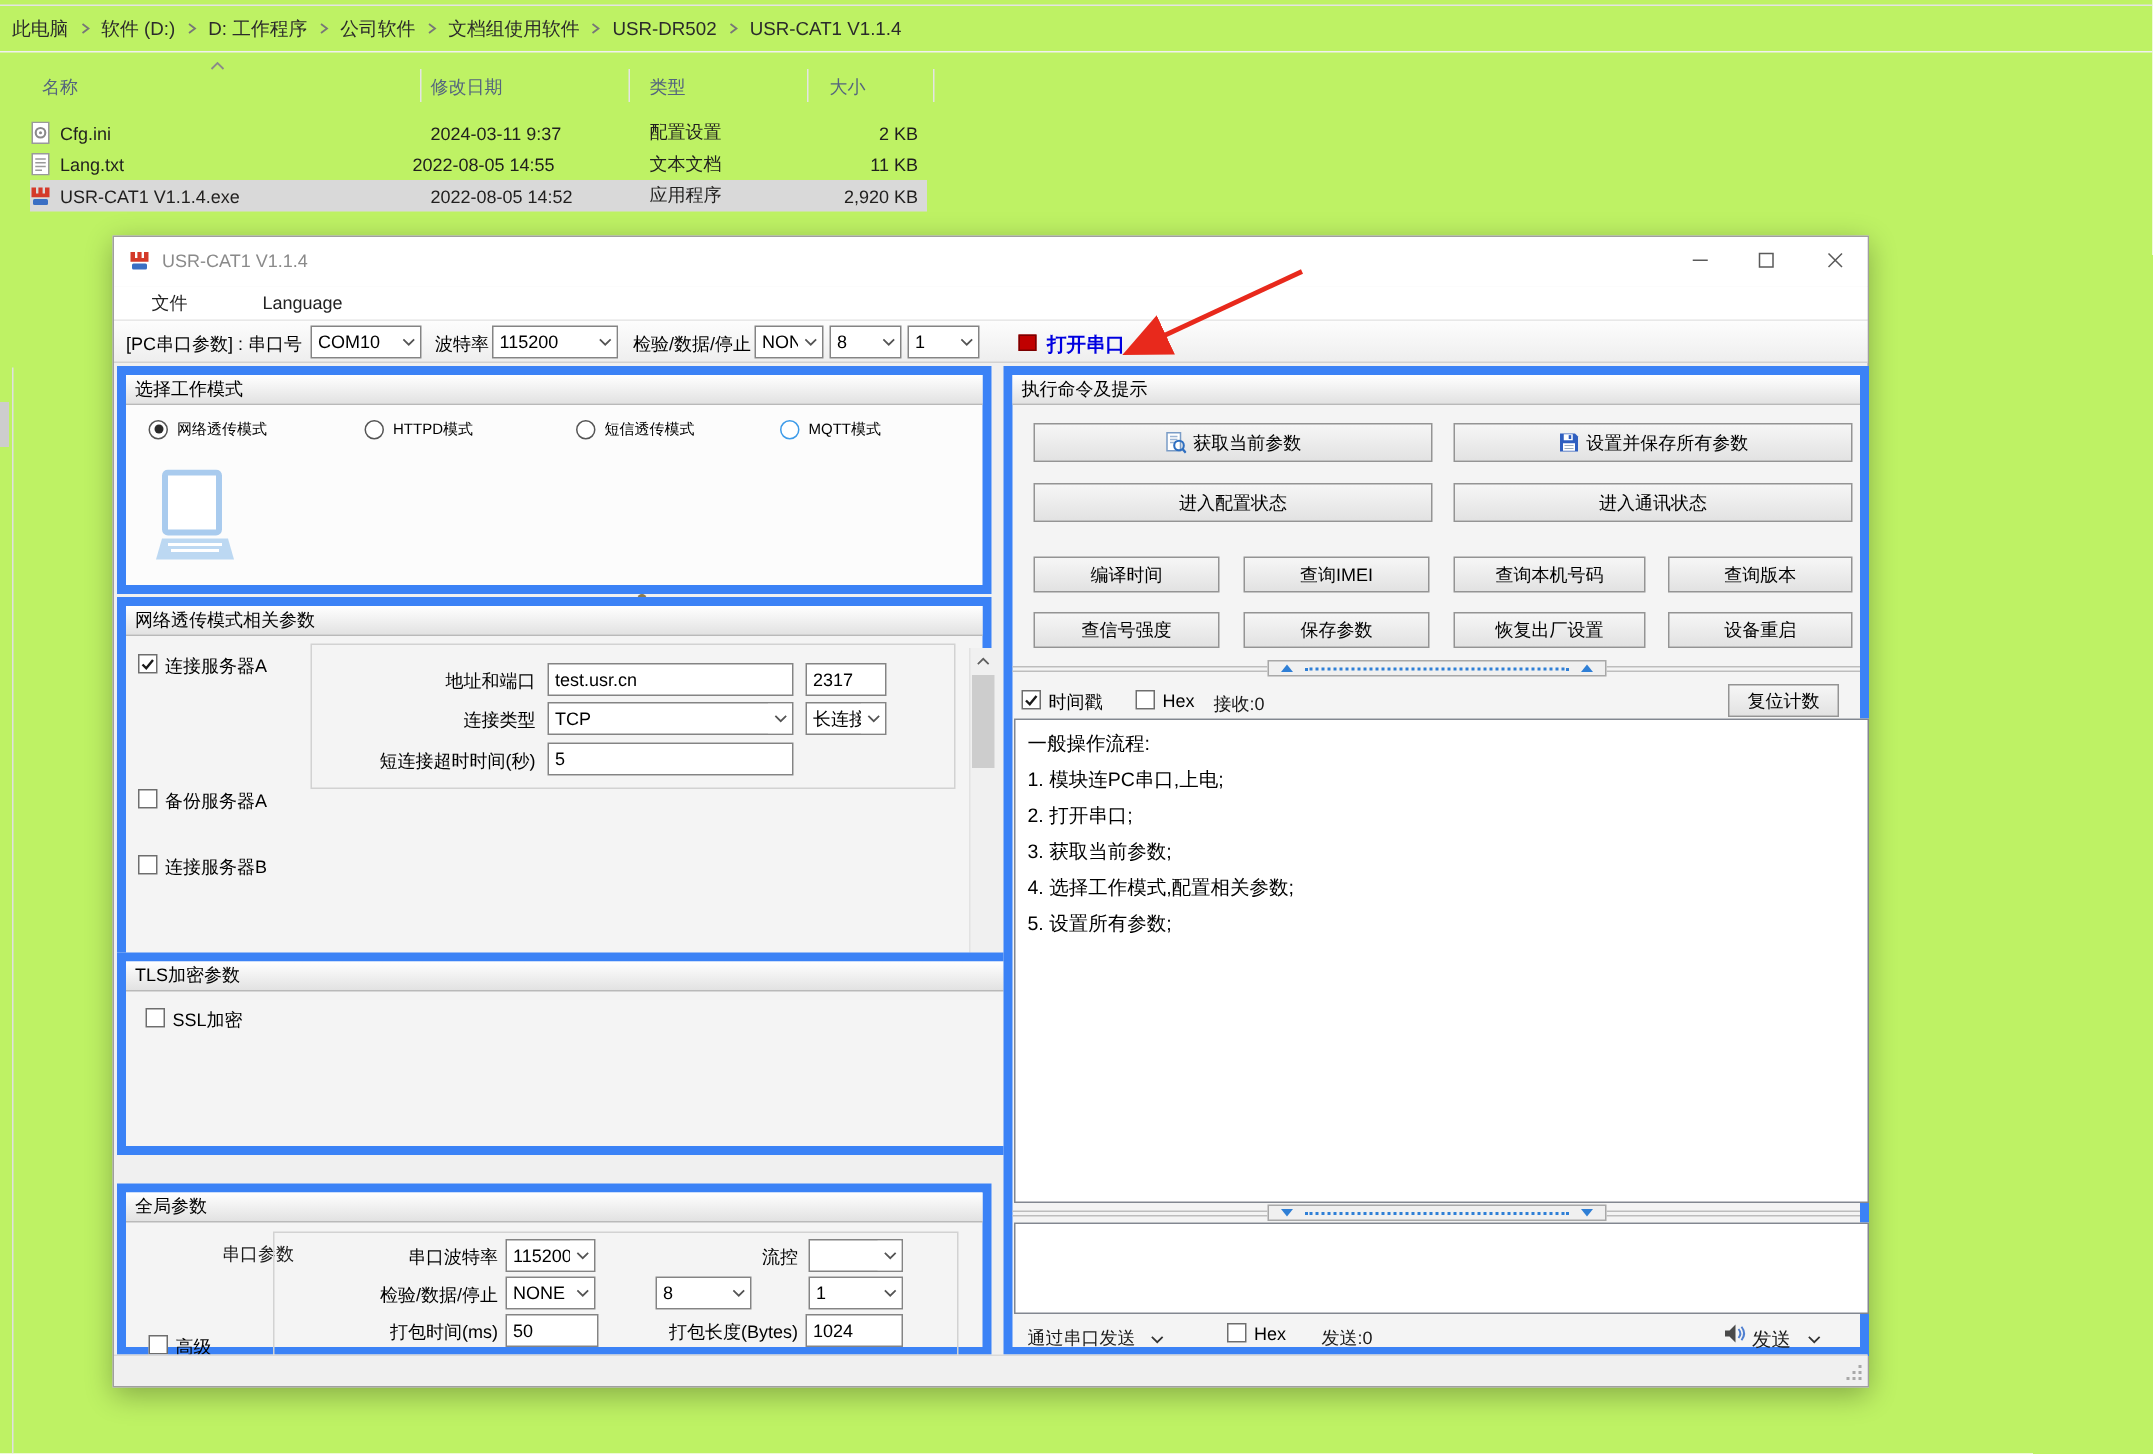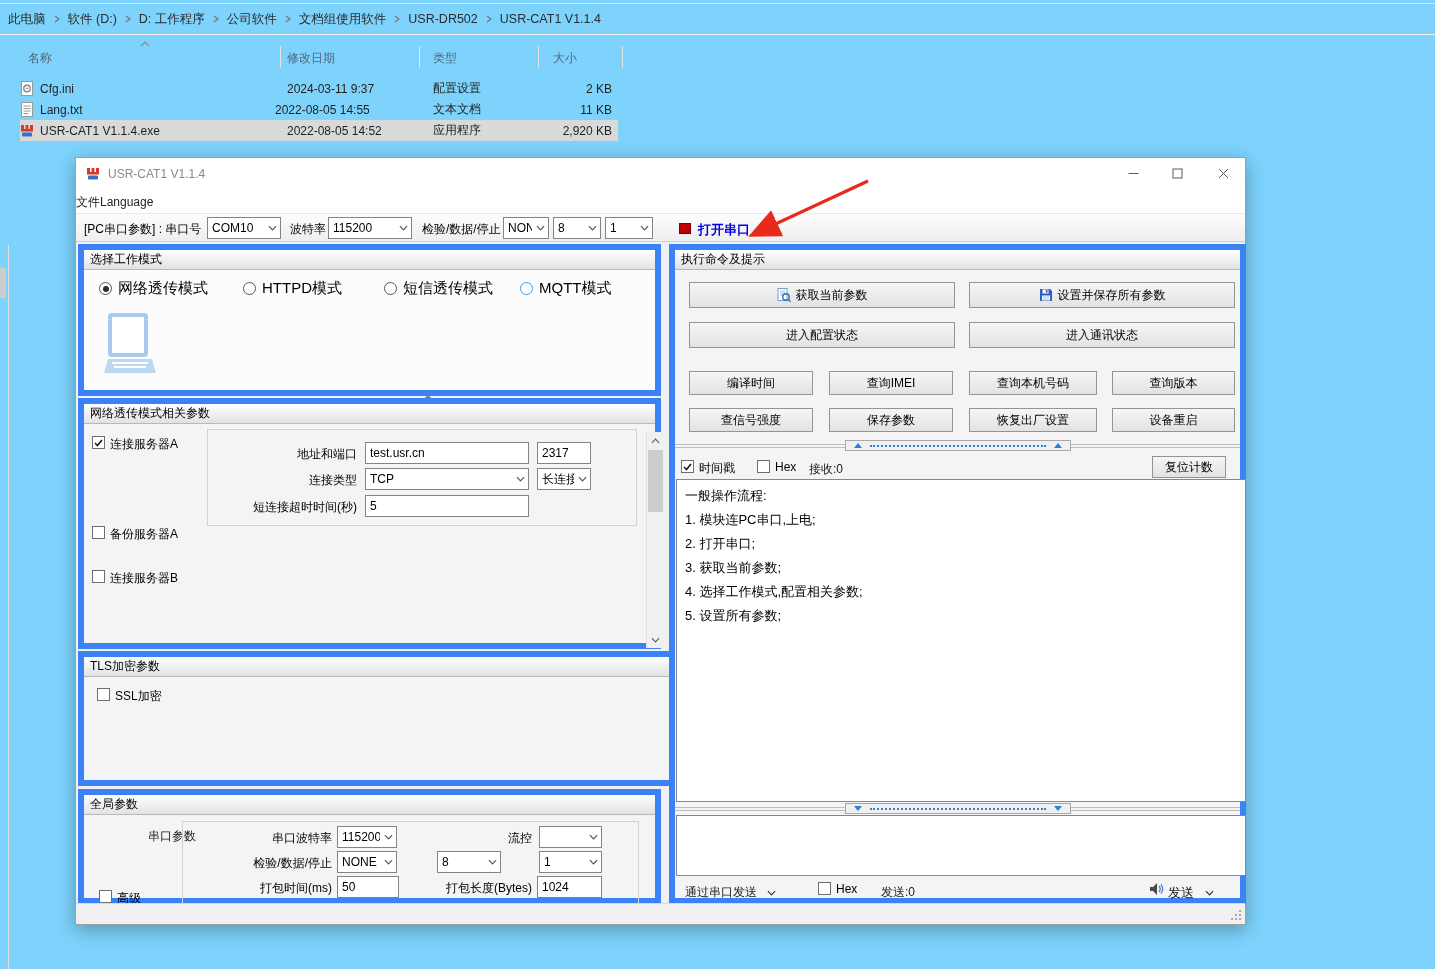--- a/index.html
+++ b/index.html
@@ -1,18 +1,18 @@
 <!DOCTYPE html>
 <html><head>
 <meta charset="utf-8">
 <style>
   * { margin:0; padding:0; box-sizing:border-box; }
   html,body { background:#fff; }
   body { font-family:"Liberation Sans","DejaVu Sans",sans-serif; }
-  #root { position:relative; width:1435px; height:969px; background:#7dd3fc; overflow:hidden; }
+  #root { position:relative; width:1435px; height:969px; background:#bef264; overflow:hidden; }
   .abs { position:absolute; }
   .txt { font-size:12px; color:#1a1a1a; white-space:nowrap; }
 
   
   #explorer { position:absolute; inset:0; }
   #crumb-bar { position:absolute; left:0; top:3px; width:100%; height:32px; border-top:1px solid #e3e3e3; border-bottom:1px solid #f0f0f0; display:flex; align-items:center; padding-left:8px; gap:7px; }
   .crumb { font-size:12.5px; color:#2b2b2b; white-space:nowrap; cursor:default; }
   .crumb-sep { width:8px; height:8px; display:inline-block; }
   .col-hdr { font-size:12px; color:#54657e; white-space:nowrap; }
   .vline { position:absolute; width:1px; background:#e4e4e4; }
@@ -20,39 +20,39 @@
   .file-row.selected { background:#d9d9d9; }
   .fname { font-size:12px; color:#201f1e; margin-left:6px; }
   .fcell { position:absolute; font-size:12px; color:#201f1e; white-space:nowrap; }
 
   
   #appwin { position:absolute; left:75px; top:157px; width:1171px; height:768px; background:#f0f0f0; border:1px solid #9f9f9f; box-shadow:0 5px 18px rgba(0,0,0,.30); }
   #titlebar { position:absolute; left:0; top:0; width:100%; height:33px; background:#ffffff; }
   #apptitle { position:absolute; left:32px; top:9px; font-size:12px; color:#8a8a8a; }
   .winctl { position:absolute; top:0; width:34px; height:30px; display:flex; align-items:center; justify-content:center; }
   #menubar { position:absolute; left:0; top:33px; width:100%; height:22px; background:#ffffff; display:flex; align-items:center; }
-  .menu-item { font-size:12px; color:#222; padding:0 0; height:100%; display:flex; align-items:center; }
+  .menu-item { font-size:12px; color:#222; padding:0 25px; height:100%; display:flex; align-items:center; }
   #toolbar { position:absolute; left:0; top:55px; width:100%; height:29px; background:linear-gradient(#fdfdfd,#eeeeee); border-top:1px solid #e8e8e8; border-bottom:1px solid #d2d2d2; }
   .tb-lbl { position:absolute; top:7px; font-size:12px; color:#000; white-space:nowrap; }
 
   .combo { position:absolute; background:#fff; border:1px solid #848484; height:22px; display:flex; align-items:center; overflow:hidden; }
   .combo .cval { font-size:12px; color:#000; padding-left:4px; white-space:nowrap; overflow:hidden; flex:1; }
   .combo .carr { width:16px; height:100%; display:flex; align-items:center; justify-content:center; flex:none; background:#fff; }
   .tinput { position:absolute; background:#fff; border:1px solid #848484; height:22px; font-size:12px; color:#000; padding-left:4px; display:flex; align-items:center; overflow:hidden; white-space:nowrap; }
 
   .grp { position:absolute; background:#f4f4f4; border:6px solid #3b82f6; }
   .grp-hdr { position:absolute; left:0; top:0; width:100%; height:20px; background:linear-gradient(#ffffff,#e2e2e2); border-bottom:1px solid #b9b9b9; display:flex; align-items:center; padding-left:6px; font-size:12px; color:#000; }
 
   .cb { position:absolute; display:flex; align-items:flex-start; gap:5px; }
   .cb .box { width:13px; height:13px; background:#fff; border:1px solid #6e6e6e; display:flex; align-items:center; justify-content:center; flex:none; }
   .cb .cblbl { font-size:12px; color:#000; white-space:nowrap; }
   .radio { position:absolute; display:flex; align-items:center; gap:6px; }
   .radio .ring { width:13px; height:13px; border-radius:50%; background:#fff; border:1px solid #555; display:flex; align-items:center; justify-content:center; flex:none; }
   .radio .dot { width:6px; height:6px; border-radius:50%; background:#2b2b2b; }
-  .radio .rlbl { font-size:15px; color:#000; white-space:nowrap; }
+  .radio .rlbl { font-size:10px; color:#000; white-space:nowrap; }
 
   .rt-lbl { position:absolute; font-size:12px; color:#000; white-space:nowrap; text-align:right; }
 
   .pushbtn { position:absolute; background:linear-gradient(#f6f6f6,#e2e2e2); border:1px solid #949494; display:flex; align-items:center; justify-content:center; gap:5px; font-size:12px; color:#000; white-space:nowrap; }
 
   .splitter { position:absolute; left:0; width:100%; height:11px; display:flex; align-items:center; }
   .split-line { flex:1; height:4px; border-top:1px solid #bdbdbd; border-bottom:1px solid #bdbdbd; }
   .expander { width:226px; height:11px; border:1px solid #a8a8a8; background:#f0f0f0; display:flex; align-items:center; padding:0 8px; gap:8px; flex:none; }
   .exp-dots { flex:1; height:0; border-top:2px dotted #2f7fd6; }
   .tri-up { width:0; height:0; border-left:4px solid transparent; border-right:4px solid transparent; border-bottom:5px solid #2f7fd6; }
@@ -350,21 +350,21 @@
           </div>
         <div class="sb-thumb" style="top:18px;height:62px;"></div>
         <div class="sb-arr" style="bottom:0;top:auto;">
             <svg width="9" height="6" viewBox="0 0 10 6">
               <path d="M1 1 L5 5 L9 1" fill="none" stroke="#606060" stroke-width="1.3"></path>
             </svg>
           </div>
       </div>
     </div>
 
-    <div class="grp" style="left:2px;top:493px;width:684px;height:135px;">
+    <div class="grp" style="left:2px;top:477px;width:684px;height:135px;">
       <div class="grp-hdr">TLS加密参数</div>
       <div class="cb" style="left:13px;top:31px;">
         <span class="box"></span>
         <span class="cblbl">SSL加密</span>
       </div>
     </div>
 
     <div class="grp" style="left:2px;top:631px;width:583px;height:115px;">
       <div class="grp-hdr">全局参数</div>
 

